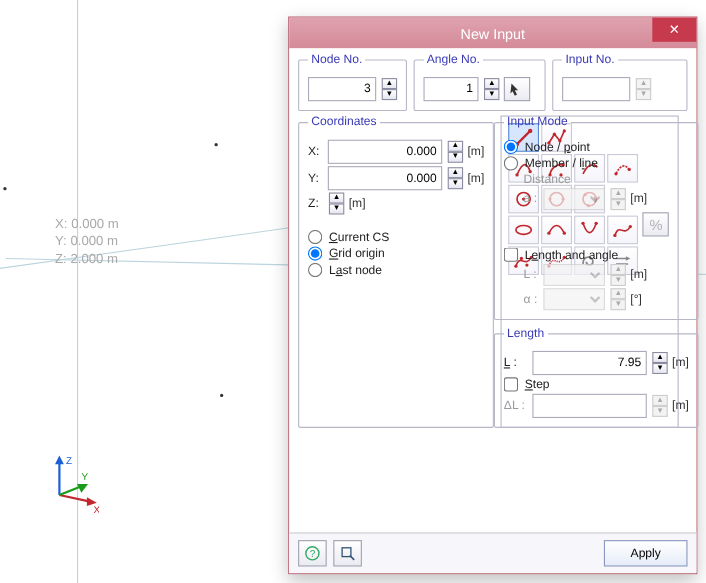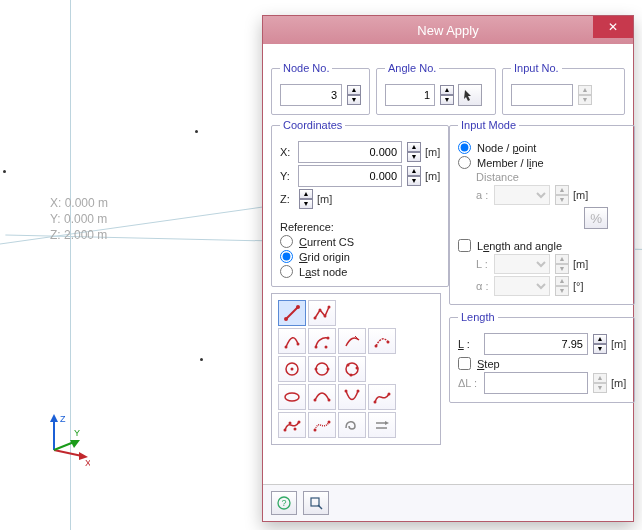--- a/index.html
+++ b/index.html
@@ -7,25 +7,25 @@
   .axis-line{position:absolute;background:#bcd4de;}
   .axis-line.h{height:1px;left:0;width:642px;}
   .axis-line.v{width:1px;top:0;height:530px;}
   .crosshair-dot{position:absolute;width:3px;height:3px;background:#333;border-radius:50%;}
   .overlay-text{position:absolute;color:#a9a9a9;font-family:Liberation Sans, sans-serif;font-size:12px;line-height:16px;white-space:pre;}
   .triad{position:absolute;left:30px;bottom:60px;width:60px;height:60px;}
   .dialog{position:absolute;left:262px;top:15px;width:370px;height:505px;border:1px solid #b45a6a;background:#fff;box-shadow:0 6px 16px rgba(0,0,0,0.25);}
   .titlebar{height:28px;background:linear-gradient(#dfa2ae,#d48a99);display:flex;align-items:center;justify-content:center;position:relative;color:#fff;font-size:13px;}
   .close-btn{position:absolute;right:0;top:0;height:22px;width:40px;background:#c7394d;color:#fff;display:flex;align-items:center;justify-content:center;font-family:Arial;font-size:12px;cursor:pointer;}
   .body{position:absolute;top:28px;left:0;right:0;bottom:0;background:#fff;}
-  .toprow{display:flex;gap:6px;padding:18px 8px 0 8px;}
+  .toprow{display:flex;gap:6px;padding:4px 8px 0 8px;}
   fieldset{border:1px solid #b7b7c8;border-radius:2px;margin:0;padding:8px 8px 6px 8px;}
   legend{color:#3a3ab6;padding:0 3px;font-size:11px;}
   .cols{display:flex;gap:8px;padding:4px 8px 0 8px;}
-  .colL{width:170px;display:flex;flex-direction:column;gap:6px;}
+  .colL{width:170px;display:flex;flex-direction:row;gap:6px;}
   .colR{flex:1;display:flex;flex-direction:column;gap:6px;}
   .num-input{width:52px;height:20px;border:1px solid #aab;background:#fff;text-align:right;padding:0 4px;font-family:inherit;font-size:11px;}
   .num-input.wide{width:66px;padding-left:32px;}
   .spin{display:flex;flex-direction:column;margin-left:1px;}
   .spin button{width:14px;height:10px;border:1px solid #8a8aa0;background:linear-gradient(#fff,#e6e6f0);padding:0;line-height:6px;font-size:7px;cursor:pointer;}
   .field-row{display:flex;align-items:center;gap:4px;margin:2px 0;}
   .field-row .lab{width:14px;}
   .unit{color:#333;}
   .disabled{color:#9a9a9a;}
   .disabled .small-input, .disabled .spin button, .disabled select{background:#f3f3f3;color:#aaa;border-color:#ccc;}
@@ -65,21 +65,21 @@
       <text x="55" y="56" font-size="9" fill="#c1272d">X</text>
       <line x1="24" y1="40" x2="44" y2="32" stroke="#1a9b1a" stroke-width="2"></line>
       <polygon points="50,30 40,30 44,38" fill="#1a9b1a"></polygon>
       <text x="44" y="26" font-size="9" fill="#1a9b1a">Y</text>
     </svg>
   </div>
 </div>
 
 <div class="dialog">
   <div class="titlebar">
-    <span>New Apply</span>
+    <span>New Input</span>
     <div class="close-btn">
         <span>✕</span>
       </div>
   </div>
   <div class="body">
 
     <div class="toprow">
       <fieldset style="width:78px;">
         <legend>Node No.</legend>
         <div class="field-row">
@@ -141,21 +141,20 @@
           </div>
           <div class="field-row">
             <span class="lab">Z:</span>
             <div class="spin">
                 <button>▲</button>
                 <button>▼</button>
               </div>
             <span class="unit">[m]</span>
           </div>
           <div style="height:10px;"></div>
-          <div>Reference:</div>
           <label class="radio-row">
               <input type="radio" name="ref" style="">
               <span><span class="u">C</span>urrent CS</span>
             </label>
           <label class="radio-row">
               <input type="radio" name="ref" checked="" style="">
               <span><span class="u">G</span>rid origin</span>
             </label>
           <label class="radio-row">
               <input type="radio" name="ref" style="">
@@ -383,16 +382,17 @@
             <circle cx="7" cy="7" r="6" fill="none" stroke="#3a6" stroke-width="1.3"></circle>
             <text x="7" y="10" text-anchor="middle" font-size="9" fill="#3a6">?</text>
           </svg>
       </div>
       <div class="sq-btn">
         <svg width="14" height="14">
             <rect x="2" y="2" width="8" height="8" fill="none" stroke="#357" stroke-width="1.2"></rect>
             <line x1="9" y1="9" x2="13" y2="13" stroke="#357" stroke-width="1.5"></line>
           </svg>
       </div>
+      <button class="apply-btn">Apply</button>
     </div>
 
   </div>
 </div>
 
 </body></html>

